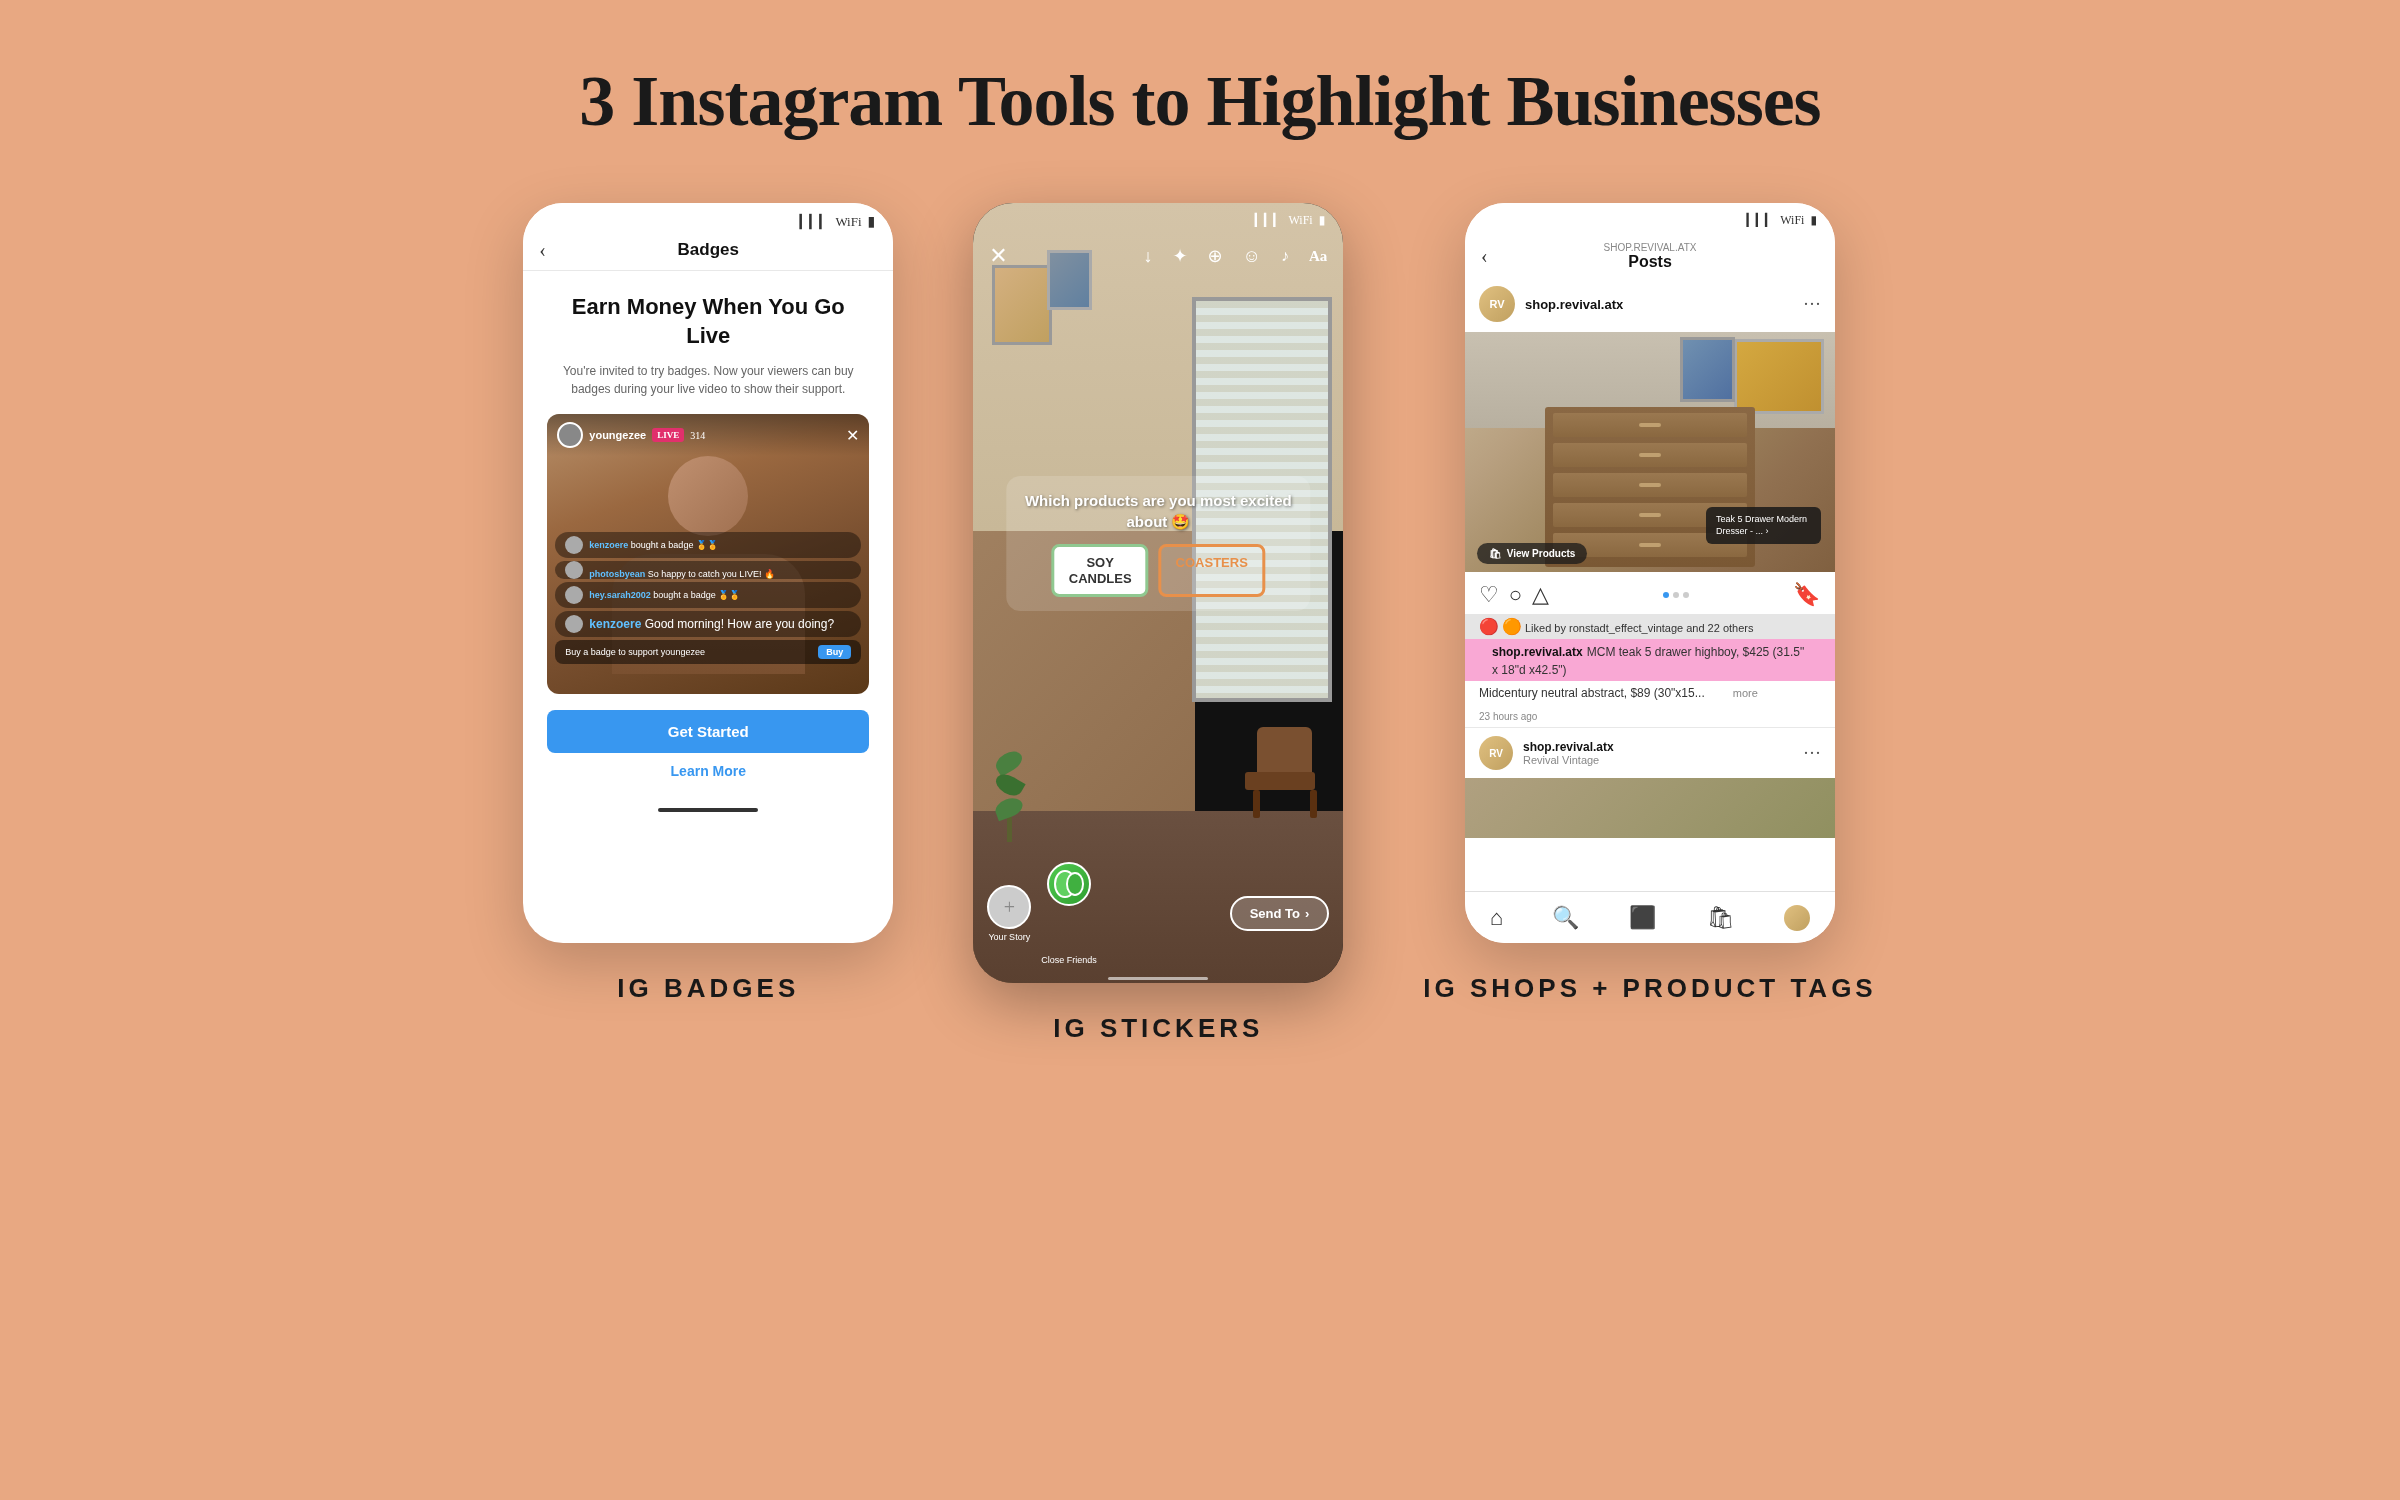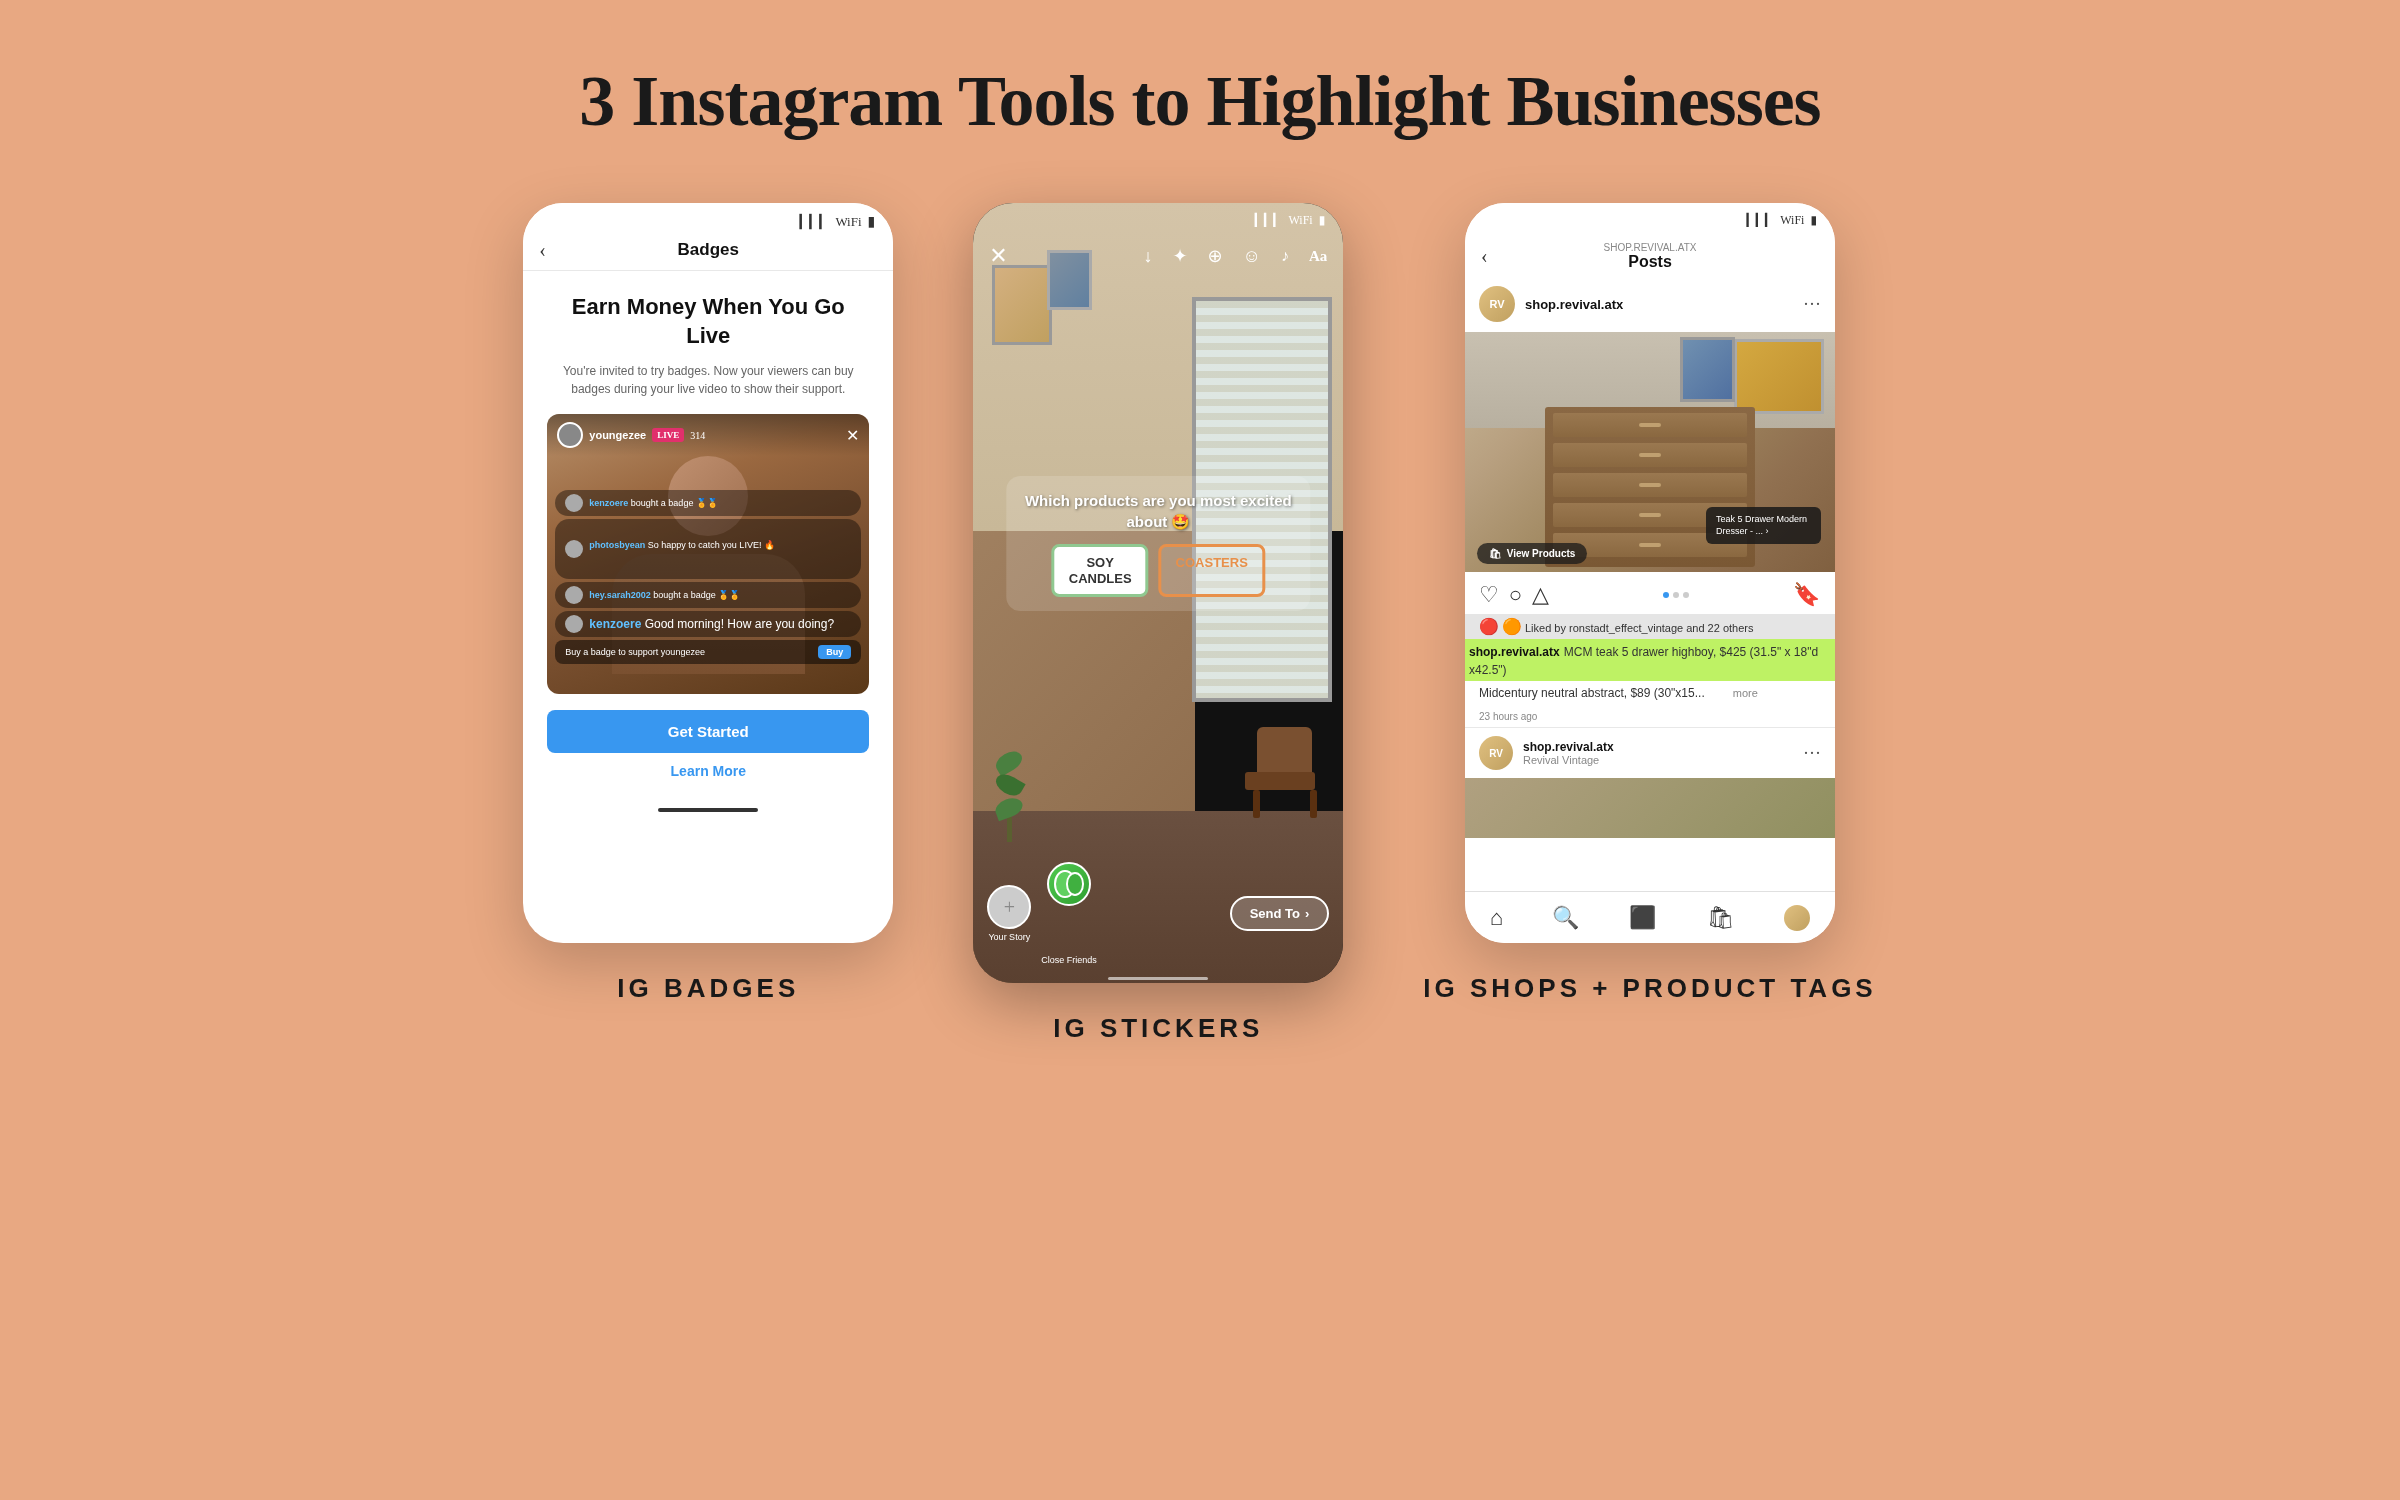--- a/index.html
+++ b/index.html
@@ -121,21 +121,21 @@
             <span style="background:#e1306c;color:white;font-size:9px;font-weight:700;padding:2px 5px;border-radius:3px;">LIVE</span>
             <span style="color:white;font-size:10px;">314</span>
             <span style="margin-left:auto;color:white;font-size:16px;">✕</span>
           </div>
 
           <div style="position:absolute;bottom:30px;left:8px;right:8px;">
             <div style="background:rgba(0,0,0,0.4);border-radius:14px;padding:4px 10px;margin-bottom:3px;display:flex;align-items:center;gap:6px;">
               <div style="width:18px;height:18px;border-radius:50%;background:#aaa;flex-shrink:0;"></div>
               <span style="color:white;font-size:9px;font-family:Arial,sans-serif;"><span style="color:#60c0ff;font-weight:600;">kenzoere</span> bought a badge 🏅🏅</span>
             </div>
-            <div style="background:rgba(0,0,0,0.4);border-radius:14px;padding:21px 10px;margin-bottom:3px;display:flex;align-items:flex-start;gap:6px;">
+            <div style="background:rgba(0,0,0,0.4);border-radius:14px;padding:0 10px;margin-bottom:3px;display:flex;align-items:flex-end;gap:6px;">
               <div style="width:18px;height:18px;border-radius:50%;background:#aaa;flex-shrink:0;"></div>
               <span style="color:white;font-size:9px;font-family:Arial,sans-serif;"><span style="color:#60c0ff;font-weight:600;">photosbyean</span> So happy to catch you LIVE! 🔥</span>
             </div>
             <div style="background:rgba(0,0,0,0.4);border-radius:14px;padding:4px 10px;margin-bottom:3px;display:flex;align-items:center;gap:6px;">
               <div style="width:18px;height:18px;border-radius:50%;background:#aaa;flex-shrink:0;"></div>
               <span style="color:white;font-size:9px;font-family:Arial,sans-serif;"><span style="color:#60c0ff;font-weight:600;">hey.sarah2002</span> bought a badge 🏅🏅</span>
             </div>
             <div style="background:rgba(0,0,0,0.4);border-radius:14px;padding:4px 10px;margin-bottom:3px;display:flex;align-items:center;gap:6px;">
               <div style="width:18px;height:18px;border-radius:50%;background:#aaa;flex-shrink:0;"></div>
               <span style="color:white;font-size:12px;font-family:Arial,sans-serif;"><span style="color:#60c0ff;font-weight:600;">kenzoere</span> Good morning! How are you doing?</span>
@@ -328,21 +328,21 @@
       </div>
 
       <div style="padding:3px 14px;background:#e5e5e5;">
         <span style="font-size:11px;color:#333;font-family:Arial,sans-serif;">
           <span style="font-size:16px;">🔴</span>
           <span style="font-size:16px;">🟠</span>
           <span>Liked by ronstadt_effect_vintage and 22 others</span>
         </span>
       </div>
 
-      <div style="padding:3px 4px;background:#bef264;">
+      <div style="padding:3px 27px;background:#f9a8d4;">
         <span style="font-size:12px;font-weight:700;color:#111;font-family:Arial,sans-serif;">shop.revival.atx</span>
         <span style="font-size:12px;color:#333;font-family:Arial,sans-serif;">MCM teak 5 drawer highboy, $425 (31.5" x 18"d x42.5")</span>
       </div>
       <div style="padding:2px 14px;background:white;">
         <span style="font-size:12px;color:#333;font-family:Arial,sans-serif;text-align:right;">Midcentury neutral abstract, $89 (30"x15...</span>
         <span style="font-size:11px;color:#888;font-family:Arial,sans-serif;padding-left:24px;">more</span>
       </div>
 
       <div style="padding:3px 14px;background:white;">
         <span style="font-size:10px;color:#888;font-family:Arial,sans-serif;">23 hours ago</span>

